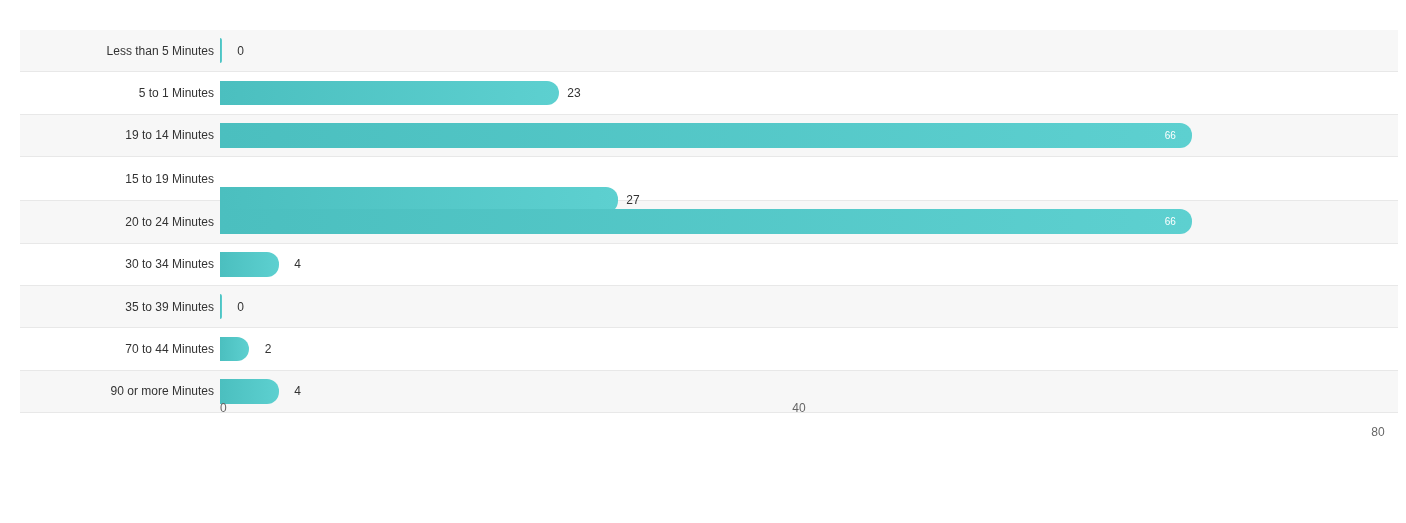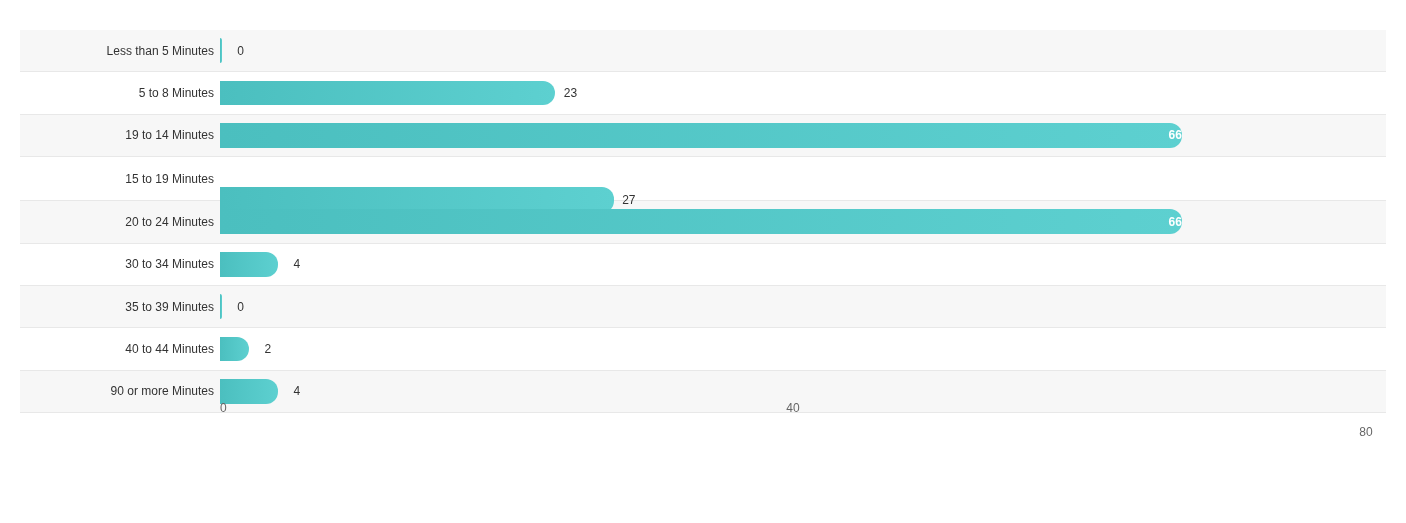--- a/index.html
+++ b/index.html
@@ -6,21 +6,21 @@
     body {
       font-family: Arial, sans-serif;
       background: #fff;
       width: 1406px;
       height: 523px;
       overflow: hidden;
     }
     .chart-container {
       width: 1406px;
       height: 523px;
-      padding: 20px 20px 40px 20px;
+      padding: 20px 8px 40px 20px;
       position: relative;
     }
     .chart-title {
       font-size: 16px;
       font-weight: bold;
       color: #333;
       letter-spacing: 0.5px;
       margin-bottom: 10px;
     }
     .source-label {
@@ -95,25 +95,25 @@
     }
     .bar-value {
       position: absolute;
       right: -22px;
       font-size: 12px;
       color: #333;
       white-space: nowrap;
     }
     .bar-value-inside {
       position: absolute;
-      right: 0;
-      font-size: 12px;
+      right: 16px;
+      font-size: 10px;
       color: #fff;
       white-space: nowrap;
-      font-weight: bold;
+      font-weight: normal;
     }
     .x-axis {
       height: 30px;
       display: flex;
       align-items: flex-end;
       padding-bottom: 4px;
     }
     .x-axis-spacer {
       width: 200px;
       min-width: 200px;
@@ -153,21 +153,21 @@
     <div class="rows-container" id="rows-container">
     <div class="bar-row">
           <div class="row-label">Less than 5 Minutes</div>
           <div class="bar-wrapper">
             <div class="bar" style="width: 0%;">
               <span class="bar-value">0</span>
             </div>
           </div>
         </div>
         <div class="bar-row">
-          <div class="row-label">5 to 8 Minutes</div>
+          <div class="row-label">5 to 1 Minutes</div>
           <div class="bar-wrapper">
             <div class="bar" style="width: 28.75%;">
               <span class="bar-value">23</span>
             </div>
           </div>
         </div>
         <div class="bar-row">
           <div class="row-label">19 to 14 Minutes</div>
           <div class="bar-wrapper">
             <div class="bar" style="width: 82.5%;">
@@ -201,21 +201,21 @@
         </div>
         <div class="bar-row">
           <div class="row-label">35 to 39 Minutes</div>
           <div class="bar-wrapper">
             <div class="bar" style="width: 0%;">
               <span class="bar-value">0</span>
             </div>
           </div>
         </div>
         <div class="bar-row">
-          <div class="row-label">40 to 44 Minutes</div>
+          <div class="row-label">70 to 44 Minutes</div>
           <div class="bar-wrapper">
             <div class="bar" style="width: 2.5%;">
               <span class="bar-value">2</span>
             </div>
           </div>
         </div>
         <div class="bar-row">
           <div class="row-label">90 or more Minutes</div>
           <div class="bar-wrapper">
             <div class="bar" style="width: 5%;">

